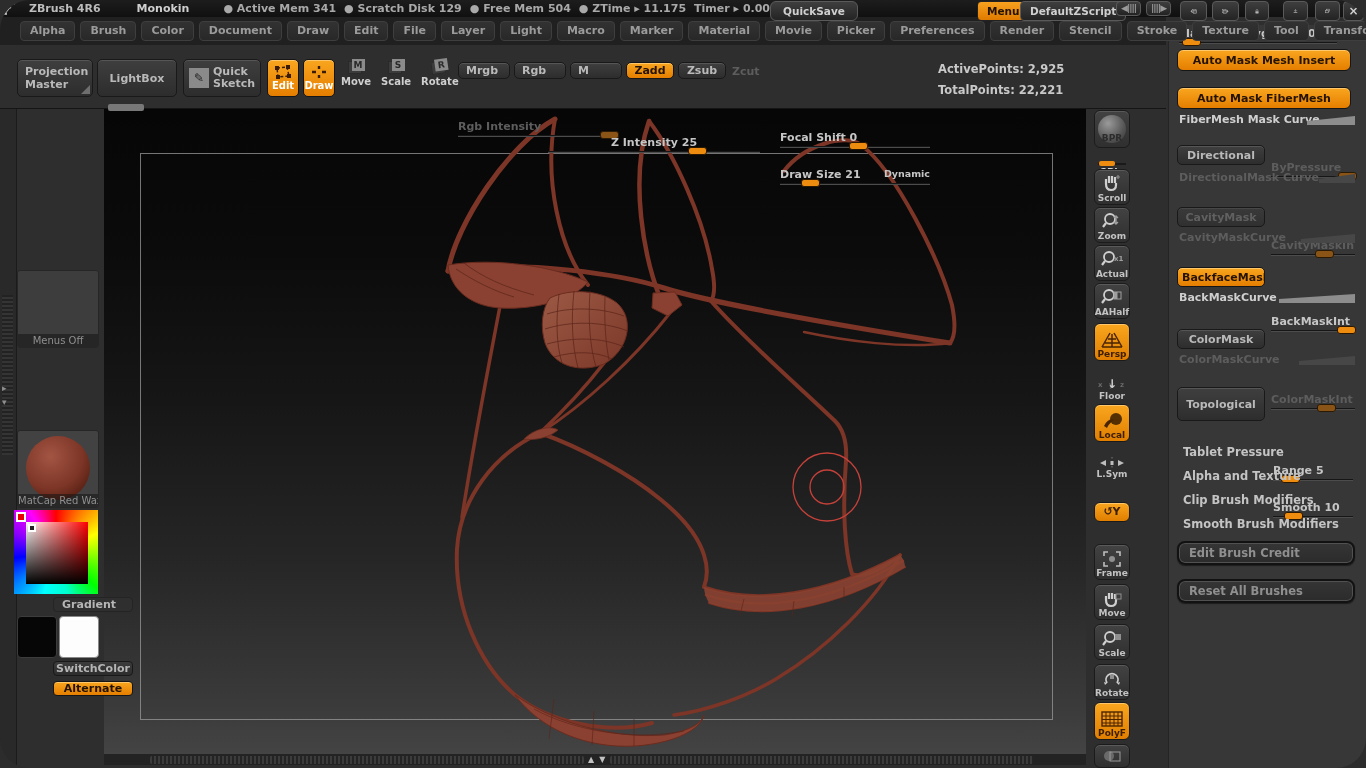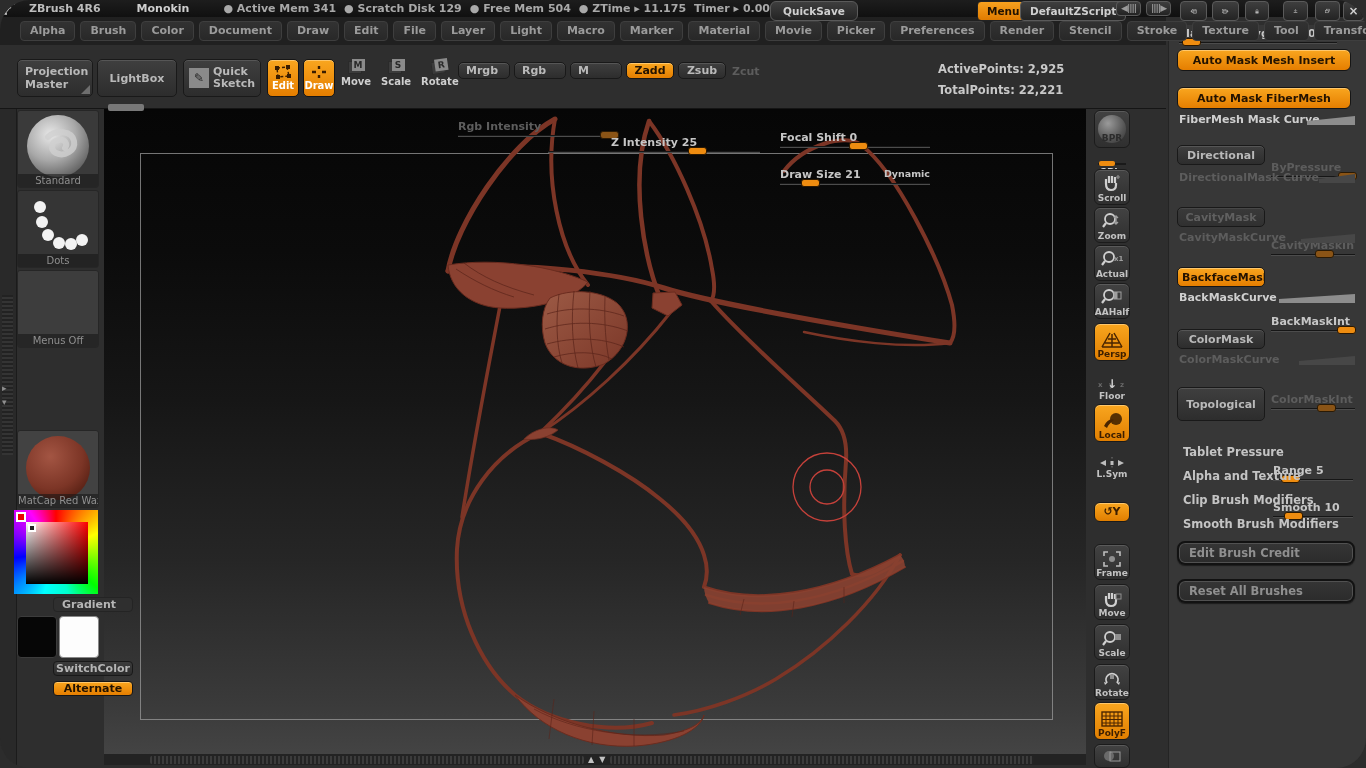--- a/index.html
+++ b/index.html
@@ -254,40 +254,21 @@
   </div>
 
   <div class="leftstrip">
     <div class="lhatch"></div>
     <span class="lsplit" style="top:276px">▸</span>
     <span class="lsplit" style="top:290px">▾</span>
   </div>
 
   <div class="leftpanel">
 
-    <div class="thumb" style="top:2px;height:76px">
-      <div style="position:absolute;left:9px;top:4px;width:62px;height:62px;border-radius:50%;
-                  background:radial-gradient(circle at 38% 32%,#e8e8e8,#a8a8a8 45%,#5f5f5f 80%,#474747)"></div>
-      <svg width="80" height="76" style="position:absolute;left:0;top:0">
-        <path d="M30,26 C38,18 54,20 56,30 C58,40 46,46 38,42 C32,39 33,30 41,29 C47,28 50,33 47,37" stroke="#cfcfcf" stroke-width="6" fill="none" stroke-linecap="round" opacity="0.8"></path>
-      </svg>
-      <div class="tlabel">Standard</div>
-    </div>
-
-    <div class="thumb" style="top:82px;height:76px;background:#353535">
-      <svg width="80" height="76">
-        <circle cx="22" cy="16" r="6" fill="#f2f2f2"></circle>
-          <circle cx="24" cy="31" r="6" fill="#f2f2f2"></circle>
-        <circle cx="30" cy="44" r="6" fill="#f2f2f2"></circle>
-          <circle cx="41" cy="52" r="6" fill="#f2f2f2"></circle>
-        <circle cx="53" cy="53" r="6" fill="#f2f2f2"></circle>
-          <circle cx="64" cy="49" r="6" fill="#f2f2f2"></circle>
-      </svg>
-      <div class="tlabel">Dots</div>
-    </div>
+
 
     <div class="thumb" style="top:162px;height:76px;background:#3d3d3d">
       <div class="tlabel">Menus Off</div>
     </div>
 
 
     <div class="thumb" style="top:322px;height:76px;background:#424242">
       <div style="position:absolute;left:8px;top:5px;width:64px;height:64px;border-radius:50%;
                   background:radial-gradient(circle at 38% 32%,#a35543,#7c3526 55%,#521d11 85%,#40140b)"></div>
       <div class="tlabel">MatCap Red Wax</div>

